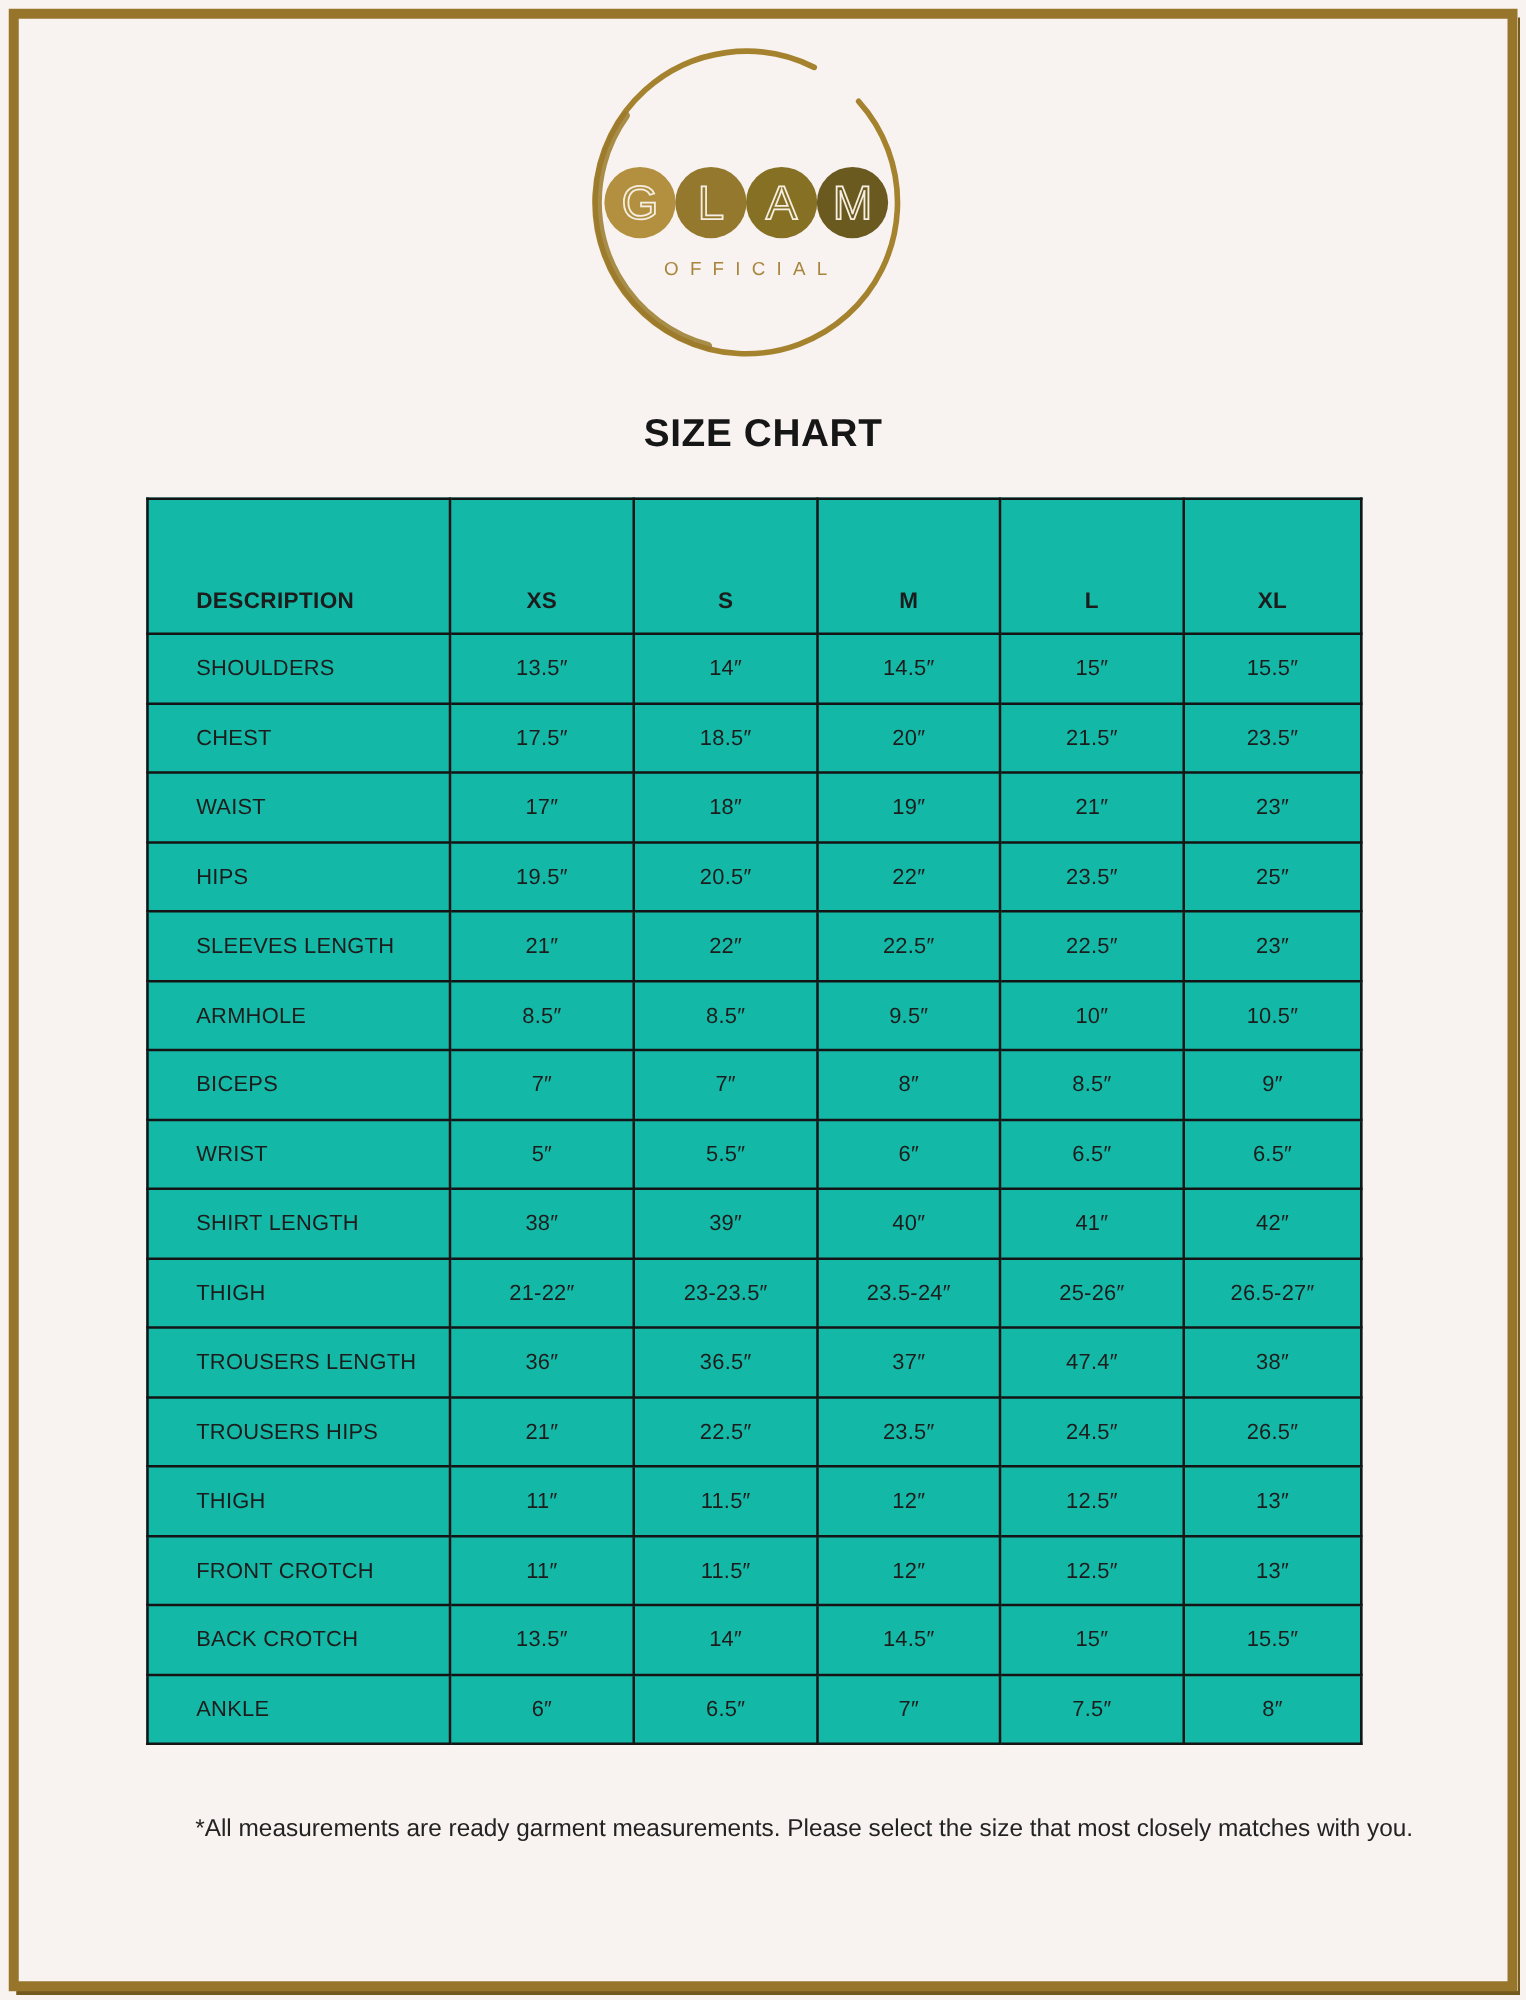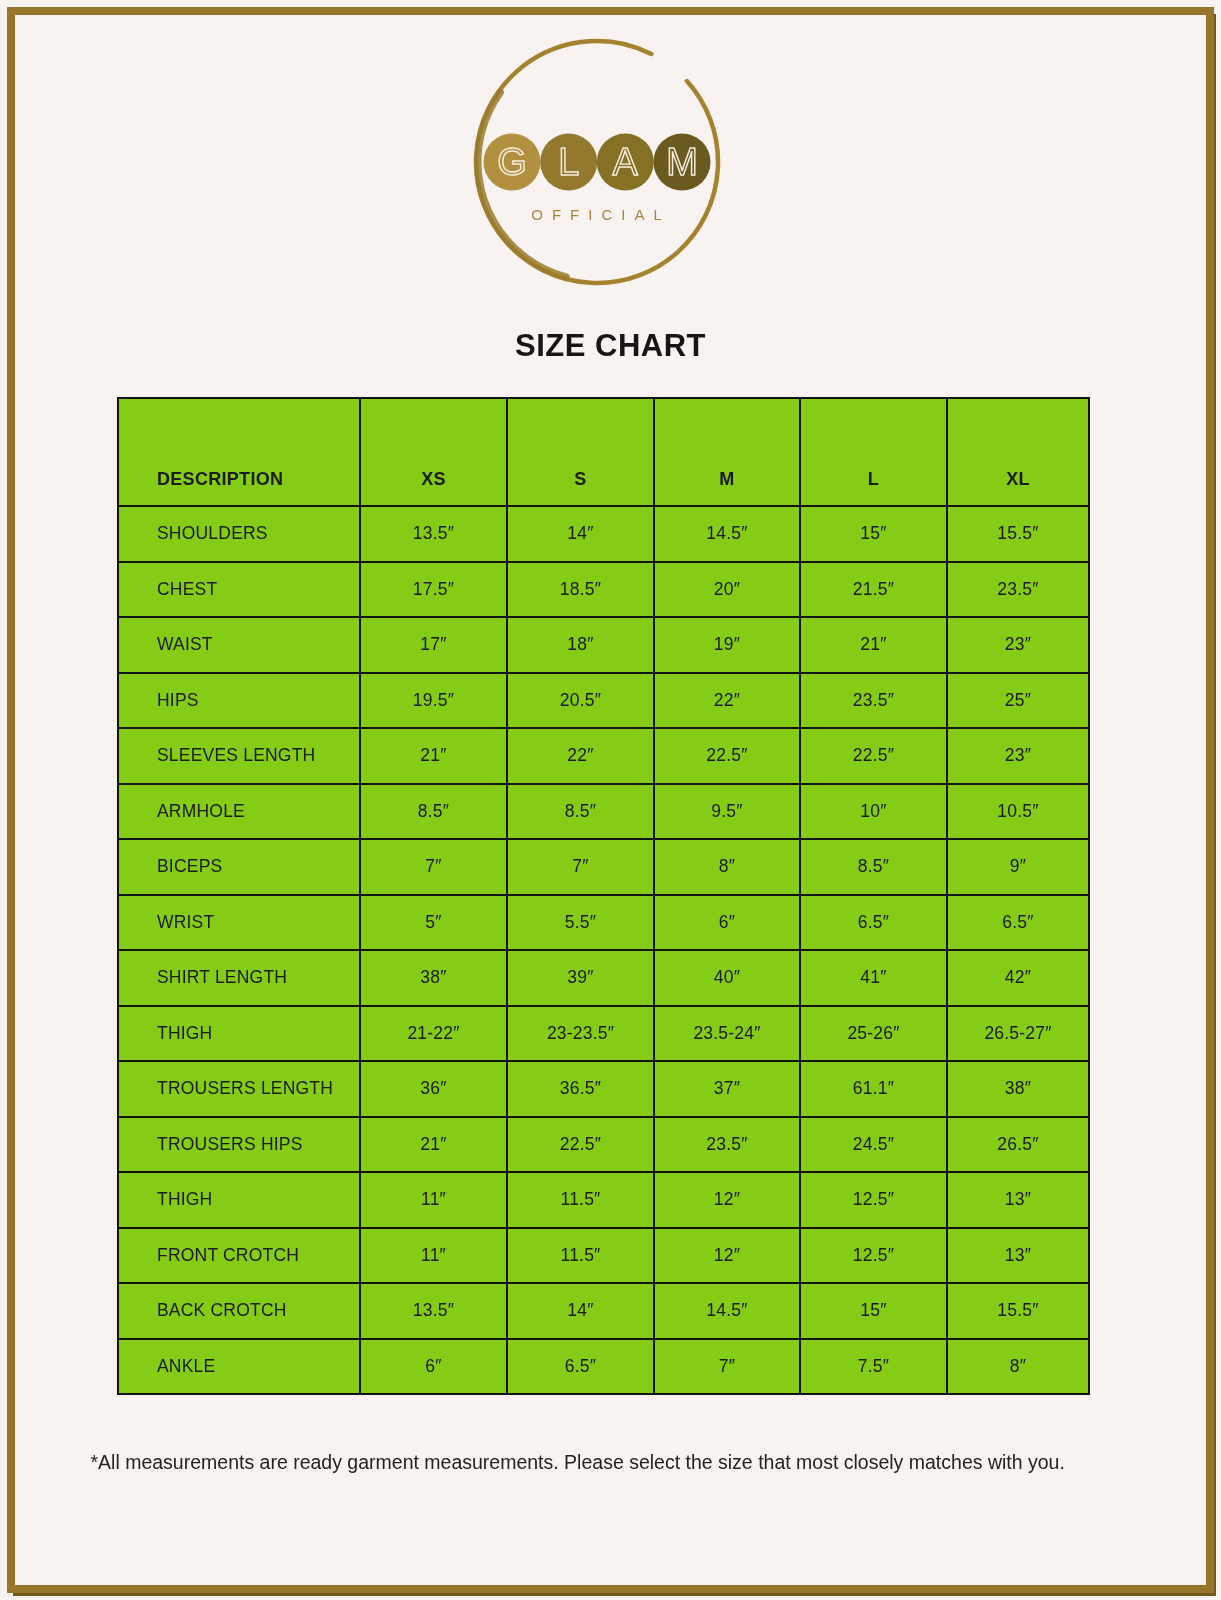--- a/index.html
+++ b/index.html
@@ -54,21 +54,21 @@
     letter-spacing: 0.5px;
     font-family: Liberation Sans, sans-serif;
   }
 
   
   table.size-chart {
     border-collapse: collapse;
     margin: 33px 0 0 117px;
     width: 971px;
     table-layout: fixed;
-    background: #84cc16;
+    background: #14b8a6;
   }
   table.size-chart th,
   table.size-chart td {
     border: 2.5px solid #141414;
     color: #1c1c1c;
     font-family: "Liberation Sans", sans-serif;
   }
   table.size-chart thead th {
     height: 90px;
     vertical-align: bottom;
@@ -85,21 +85,21 @@
   table.size-chart tbody td {
     height: 51.5px;
     font-size: 17.5px;
     letter-spacing: 0.2px;
   }
 
   
   .footnote {
     margin: 52px auto 0 auto;
     width: 1040px;
-    text-align: left;
+    text-align: right;
     font-size: 19.5px;
     line-height: 1.58;
     color: #232323;
     font-family: "Liberation Sans", sans-serif;
   }
 </style>
 </head>
 <body>
 
 <div class="frame"></div>
@@ -224,21 +224,21 @@
           <td class="val-cell">23-23.5″</td>
           <td class="val-cell">23.5-24″</td>
           <td class="val-cell">25-26″</td>
           <td class="val-cell">26.5-27″</td>
         </tr>
         <tr>
           <td class="desc-cell">TROUSERS LENGTH</td>
           <td class="val-cell">36″</td>
           <td class="val-cell">36.5″</td>
           <td class="val-cell">37″</td>
-          <td class="val-cell">61.1″</td>
+          <td class="val-cell">47.4″</td>
           <td class="val-cell">38″</td>
         </tr>
         <tr>
           <td class="desc-cell">TROUSERS HIPS</td>
           <td class="val-cell">21″</td>
           <td class="val-cell">22.5″</td>
           <td class="val-cell">23.5″</td>
           <td class="val-cell">24.5″</td>
           <td class="val-cell">26.5″</td>
         </tr>

